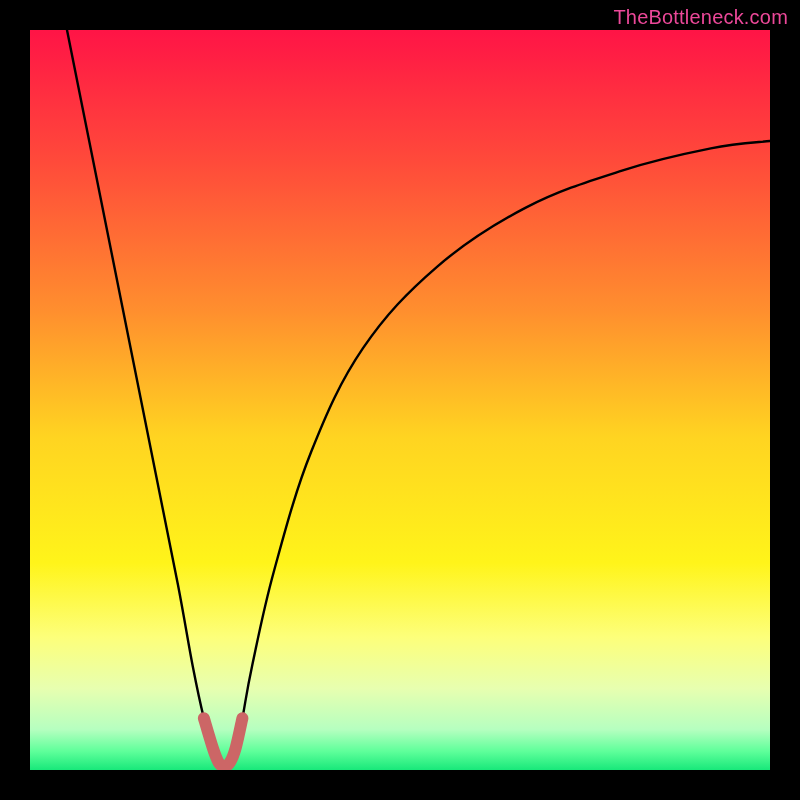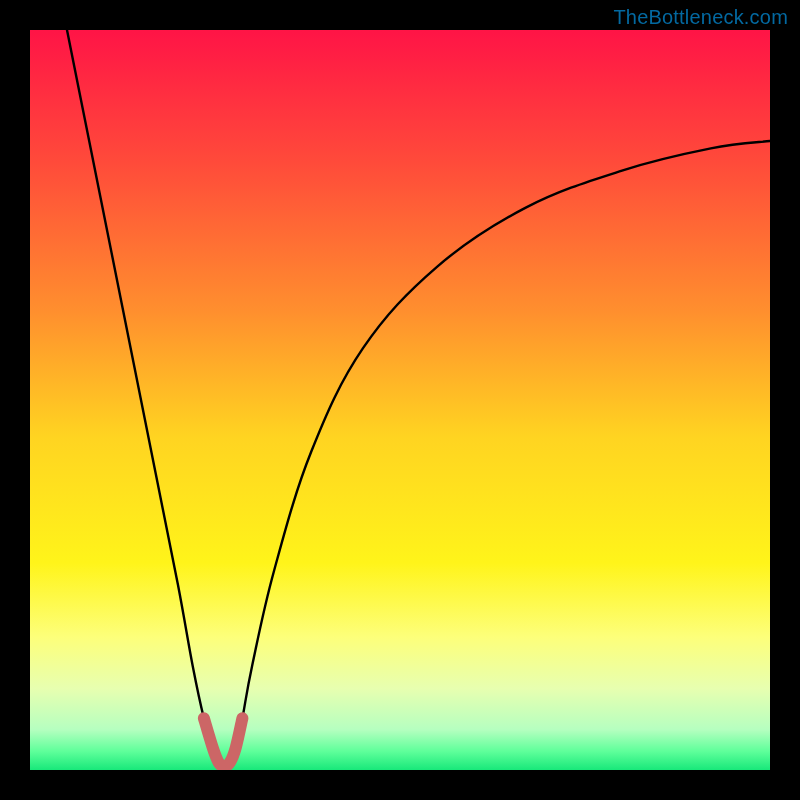--- a/index.html
+++ b/index.html
@@ -14,21 +14,21 @@
   .stage {
     position: relative;
     width: 800px;
     height: 800px;
     background: #000;
   }
   .watermark {
     position: absolute;
     top: 6px;
     right: 12px;
-    color: #0369a1;
+    color: #ec4899;
     font-size: 20px;
     letter-spacing: 0.2px;
     z-index: 5;
   }
   .plot-frame {
     position: absolute;
     left: 30px;
     top: 30px;
     width: 740px;
     height: 740px;

